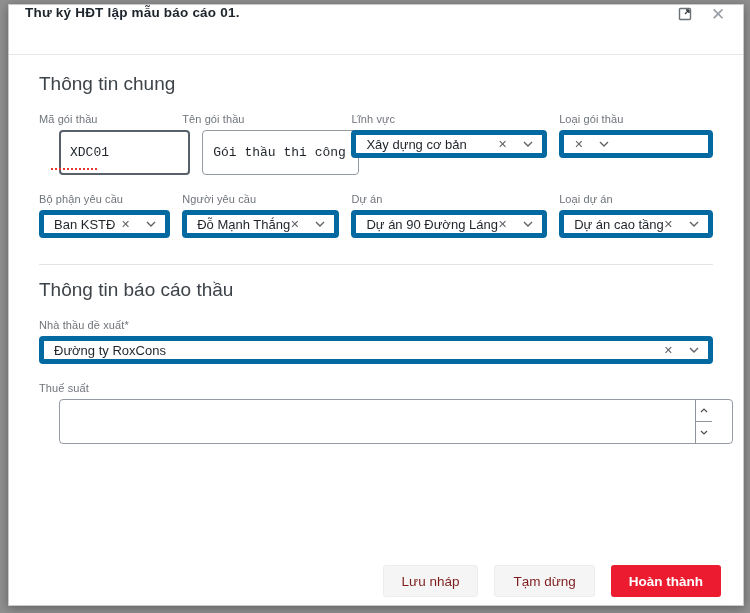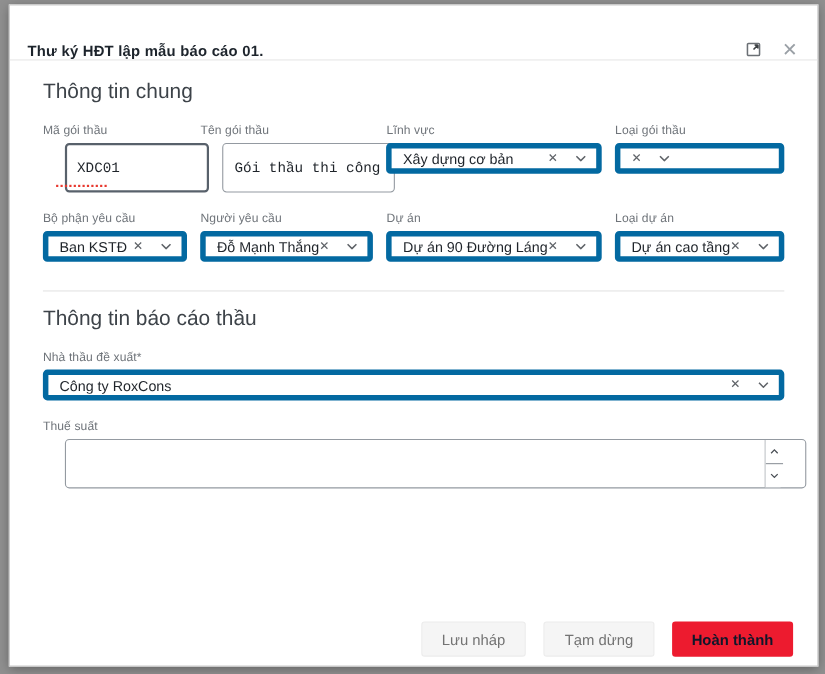--- a/index.html
+++ b/index.html
@@ -8,21 +8,21 @@
     width:750px; height:613px; position:relative; overflow:hidden;
     background:#909090;
     font-family:"Liberation Sans", sans-serif;
   }
   .modal {
     position:absolute; left:8px; top:4px; width:736px; height:602px;
     background:#ffffff; border:1px solid #c9c9c9;
     box-shadow:0 2px 10px rgba(0,0,0,.35);
   }
   .modal-header {
-    height:50px; display:flex; align-items:flex-end;
+    height:50px; display:flex; align-items:flex-start;
     padding:0 16px; border-bottom:1px solid #e7e7e7;
   }
   .modal-title {
     font-size:13.5px; font-weight:700; color:#1d242c; letter-spacing:.2px;
   }
   .header-actions { margin-left:auto; display:flex; align-items:center; gap:15px; }
   .icon-btn {
     width:18px; height:18px; display:flex; align-items:center; justify-content:center;
     cursor:pointer; color:#6b7075;
   }
@@ -71,22 +71,22 @@
   .modal-footer {
     position:absolute; left:0; right:0; bottom:8px;
     display:flex; justify-content:flex-end; align-items:center;
     gap:16px; padding:0 22px;
   }
   .btn {
     height:32px; border-radius:3px; font-size:13.5px; cursor:pointer;
     font-family:"Liberation Sans", sans-serif; display:flex; align-items:center;
     padding:0 18px; border:1px solid transparent;
   }
-  .btn-secondary { background:#f5f5f5; border-color:#ececec; color:#737373; }
-  .btn-primary { background:#ed1b2f; color:#0f172a; font-weight:700; border:none; }
+  .btn-secondary { background:#f5f5f5; border-color:#ececec; color:#7f1d1d; }
+  .btn-primary { background:#ed1b2f; color:#ffffff; font-weight:700; border:none; }
 </style>
 </head>
 <body>
 
 <div class="modal">
 
   <div class="modal-header">
     <span class="modal-title">Thư ký HĐT lập mẫu báo cáo 01.</span>
     <span class="header-actions">
       <span class="icon-btn">
@@ -196,21 +196,21 @@
 
     </div>
 
     <hr class="section-divider">
 
     <h2 class="section-heading">Thông tin báo cáo thầu</h2>
 
     <div class="field">
       <label class="field-label">Nhà thầu đề xuất*</label>
       <div class="select">
-        <span class="val">Công ty RoxCons</span>
+        <span class="val">Đường ty RoxCons</span>
         <span class="clear-icon">✕</span>
         <span class="chevron-icon">
           <svg width="10" height="6" viewBox="0 0 10 6">
               <path d="M1 1 L5 5 L9 1" stroke="#5f6368" stroke-width="1.4" fill="none"></path>
             </svg>
         </span>
       </div>
     </div>
 
     <div class="field">

